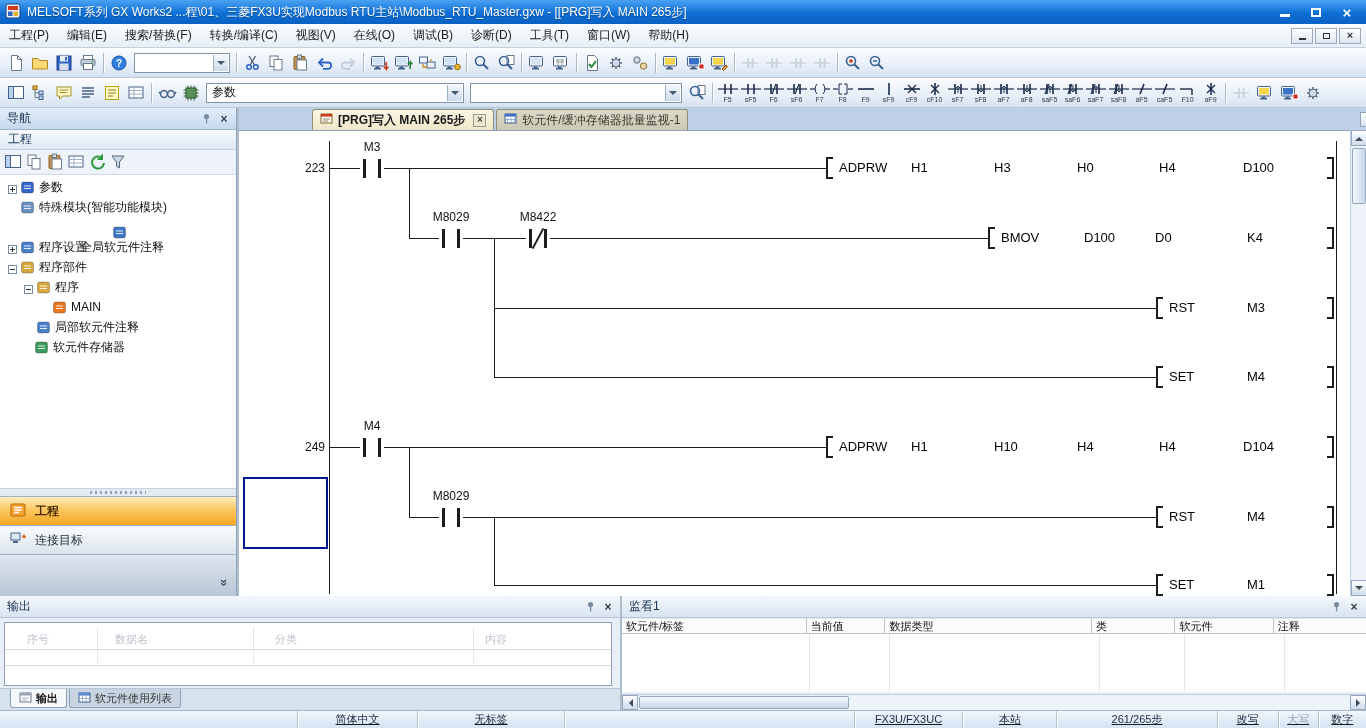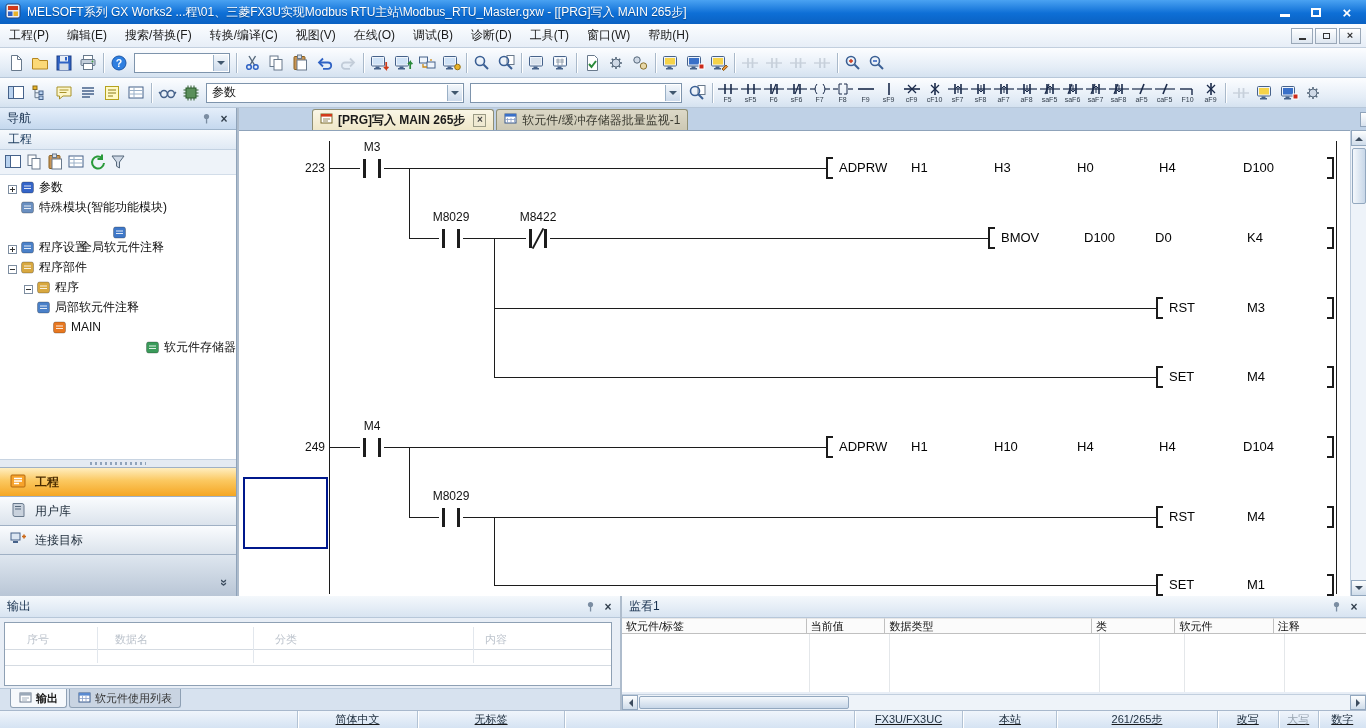--- a/index.html
+++ b/index.html
@@ -818,62 +818,55 @@
           <span class="tree-exp"><svg width="9" height="9" viewBox="0 0 9 9">
               <rect x="0.5" y="0.5" width="8" height="8" fill="#fff" stroke="#7d8da0"></rect>
               <line x1="2" y1="4.5" x2="7" y2="4.5" stroke="#333"></line>
             </svg></span>
           <span class="tree-ico"><svg width="13" height="13" viewBox="0 0 13 13">
               <rect x="0.5" y="1" width="12" height="11" rx="2" fill="#d8a840" stroke="rgba(0,0,0,0.25)"></rect>
               <path d="M3 5h7M3 7.5h7" stroke="rgba(255,255,255,0.85)" stroke-width="1.2"></path>
             </svg></span>
           <span class="tree-lbl">程序</span>
         </div>
+        <div class="tree-row" style="padding-left: 40px;">
+          <span class="tree-exp"></span>
+          <span class="tree-ico"><svg width="13" height="13" viewBox="0 0 13 13">
+              <rect x="0.5" y="1" width="12" height="11" rx="2" fill="#e87820" stroke="rgba(0,0,0,0.25)"></rect>
+              <path d="M3 5h7M3 7.5h7" stroke="rgba(255,255,255,0.85)" stroke-width="1.2"></path>
+            </svg></span>
+          <span class="tree-lbl">MAIN</span>
+        </div>
         <div class="tree-row" style="padding-left: 24px;">
           <span class="tree-exp"></span>
           <span class="tree-ico"><svg width="13" height="13" viewBox="0 0 13 13">
               <rect x="0.5" y="1" width="12" height="11" rx="2" fill="#4a80c8" stroke="rgba(0,0,0,0.25)"></rect>
               <path d="M3 5h7M3 7.5h7" stroke="rgba(255,255,255,0.85)" stroke-width="1.2"></path>
             </svg></span>
           <span class="tree-lbl">局部软元件注释</span>
         </div>
-        <div class="tree-row" style="padding-left: 40px;">
-          <span class="tree-exp"></span>
-          <span class="tree-ico"><svg width="13" height="13" viewBox="0 0 13 13">
-              <rect x="0.5" y="1" width="12" height="11" rx="2" fill="#e87820" stroke="rgba(0,0,0,0.25)"></rect>
-              <path d="M3 5h7M3 7.5h7" stroke="rgba(255,255,255,0.85)" stroke-width="1.2"></path>
-            </svg></span>
-          <span class="tree-lbl">MAIN</span>
-        </div>
-        <div class="tree-row" style="padding-left: 22px; justify-content: flex-end;">
+        <div class="tree-row" style="padding-left: 22px;">
           <span class="tree-exp"></span>
           <span class="tree-ico"><svg width="13" height="13" viewBox="0 0 13 13">
               <rect x="0.5" y="1" width="12" height="11" rx="2" fill="#3a9a5a" stroke="rgba(0,0,0,0.25)"></rect>
               <path d="M3 5h7M3 7.5h7" stroke="rgba(255,255,255,0.85)" stroke-width="1.2"></path>
             </svg></span>
           <span class="tree-lbl">软元件存储器</span>
         </div>
       </div>
     <div id="nav-dots">
         <i></i>
       </div>
     <div id="nav-buttons">
         <div class="navbtn active">
           <span><svg width="19" height="18" viewBox="0 0 19 18">
               <rect x="2" y="3" width="14" height="12" rx="1" fill="#f7a32c" stroke="#b56a10"></rect>
               <path d="M5 6.5h8M5 9h8M5 11.5h5" stroke="#fff" stroke-width="1.4"></path>
             </svg></span>
           <span>工程</span>
-        </div>
-        <div class="navbtn idle">
-          <span><svg width="19" height="18" viewBox="0 0 19 18">
-              <path d="M4 2.5h9a2 2 0 0 1 2 2v11H6a2 2 0 0 1-2-2z" fill="#c9d2dd" stroke="#68798c"></path>
-              <path d="M6 5.5h6M6 8h6" stroke="#55677a"></path>
-            </svg></span>
-          <span>用户库</span>
         </div>
         <div class="navbtn idle">
           <span><svg width="19" height="18" viewBox="0 0 19 18">
               <rect x="2" y="3" width="9" height="7" fill="#dbe6f2" stroke="#46628a"></rect>
               <rect x="4" y="11" width="5" height="2" fill="#46628a"></rect>
               <path d="M13 6.5h4M15 4.5v4" stroke="#cc6a1a" stroke-width="1.6"></path>
             </svg></span>
           <span>连接目标</span>
         </div>
       </div>

